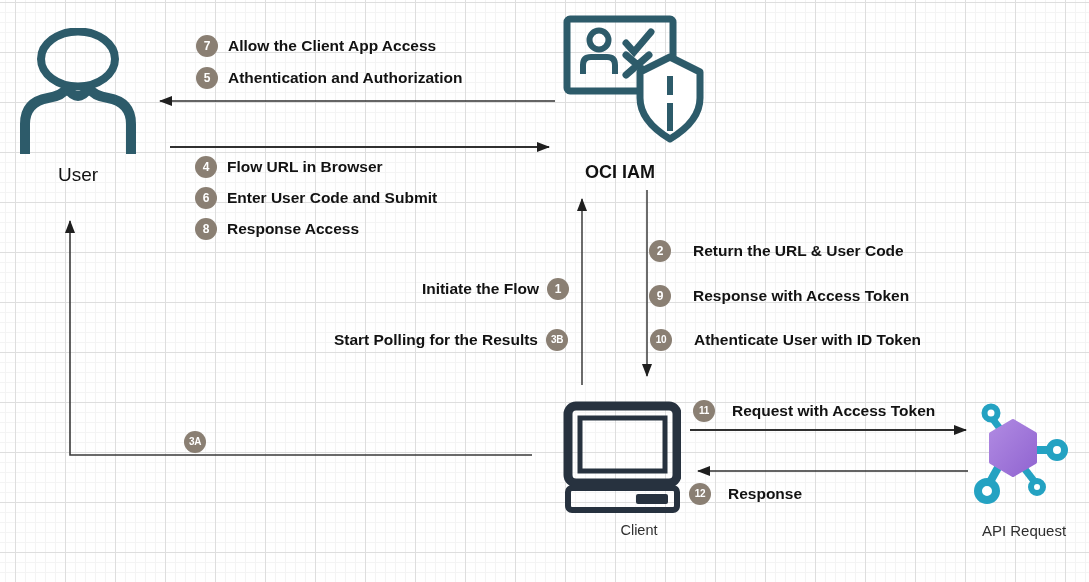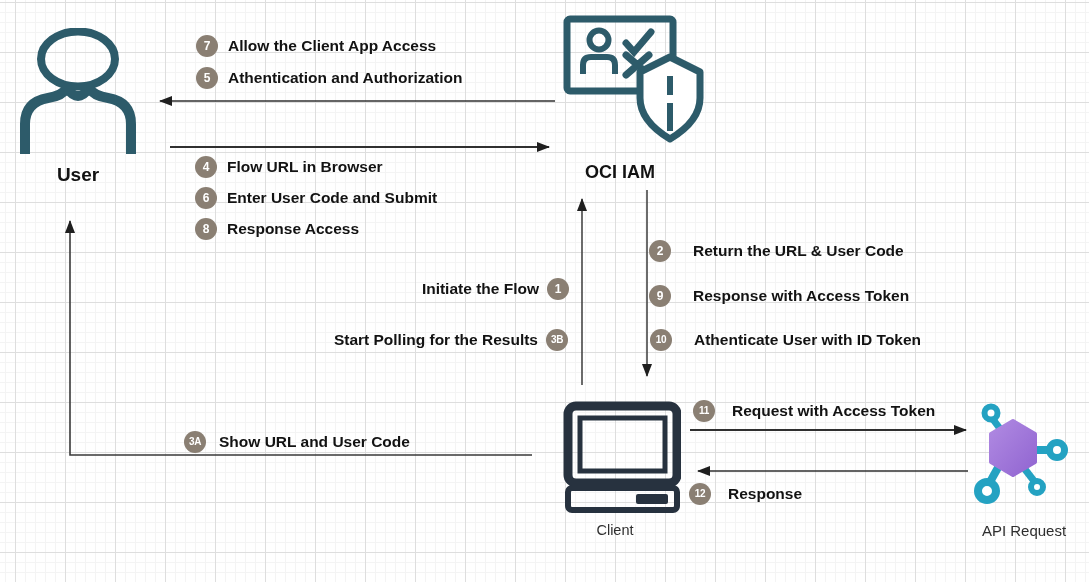--- a/index.html
+++ b/index.html
@@ -40,21 +40,21 @@
   .badge{
     width:22px;height:22px;border-radius:50%;background:var(--badge);
     color:#fff;font-weight:bold;font-size:12px;display:flex;
     align-items:center;justify-content:center;flex:0 0 22px;box-sizing:border-box;
   }
   .badge.small{font-size:10px;letter-spacing:-0.4px;}
   .actor-label{
     position:absolute;text-align:center;color:var(--text);
     font-size:18px;white-space:nowrap;
   }
-  .actor-label.big{font-size:19px;font-weight:bold;}
+  .actor-label.big{font-size:19px;font-weight:normal;}
   .actor-label.bold{font-weight:bold;}
   .actor-label.plain{font-weight:normal;color:#2e2e2e;font-size:14.5px;}
 </style>
 </head>
 <body>
 
 <div id="canvas">
 
   <svg class="layer" width="1089" height="582">
     <defs>
@@ -87,21 +87,21 @@
     <path d="M107,63 V82 M107,90 V118" fill="none" stroke="var(--teal)" stroke-width="6"></path>
   </svg>
   <div class="actor-label bold" style="left:560px;top:162px;width:120px;">OCI IAM</div>
 
   <svg class="icon" style="left:563px;top:401px;" width="118" height="114" viewBox="0 0 118 114">
     <rect x="5" y="5" width="109" height="77" rx="8" fill="none" stroke="var(--navy)" stroke-width="9"></rect>
     <rect x="17" y="17" width="85" height="53" fill="none" stroke="var(--navy)" stroke-width="5"></rect>
     <rect x="5" y="87" width="109" height="22" rx="4" fill="none" stroke="var(--navy)" stroke-width="6"></rect>
     <rect x="73" y="93" width="32" height="10" rx="2" fill="var(--navy)"></rect>
   </svg>
-  <div class="actor-label plain" style="left:565px;top:522px;width:100px;">Client</div>
+  <div class="actor-label plain" style="left:589px;top:522px;width:100px;">Client</div>
 
   <svg class="icon" style="left:960px;top:396px;" width="116" height="112" viewBox="0 0 116 112">
     <defs>
       <linearGradient id="hexg" x1="0" y1="0" x2="1" y2="1">
         <stop offset="0" stop-color="var(--purple1)"></stop>
         <stop offset="1" stop-color="var(--purple2)"></stop>
       </linearGradient>
     </defs>
     <line x1="44" y1="38" x2="32" y2="22" stroke="var(--cyan)" stroke-width="7"></line>
     <line x1="74" y1="54" x2="89" y2="54" stroke="var(--cyan)" stroke-width="8"></line>
@@ -163,16 +163,15 @@
     <span class="badge small">11</span>
     <span>Request with Access Token</span>
   </div>
   <div class="msg gap-md" style="left:689px;top:483px;">
     <span class="badge small">12</span>
     <span>Response</span>
   </div>
 
   <div class="msg" style="left:184px;top:431px;gap:13px;align-items:center;">
     <span class="badge small">3A</span>
-    <span>Show URL and User Code</span>
   </div>
 
 </div>
 
 </body></html>

